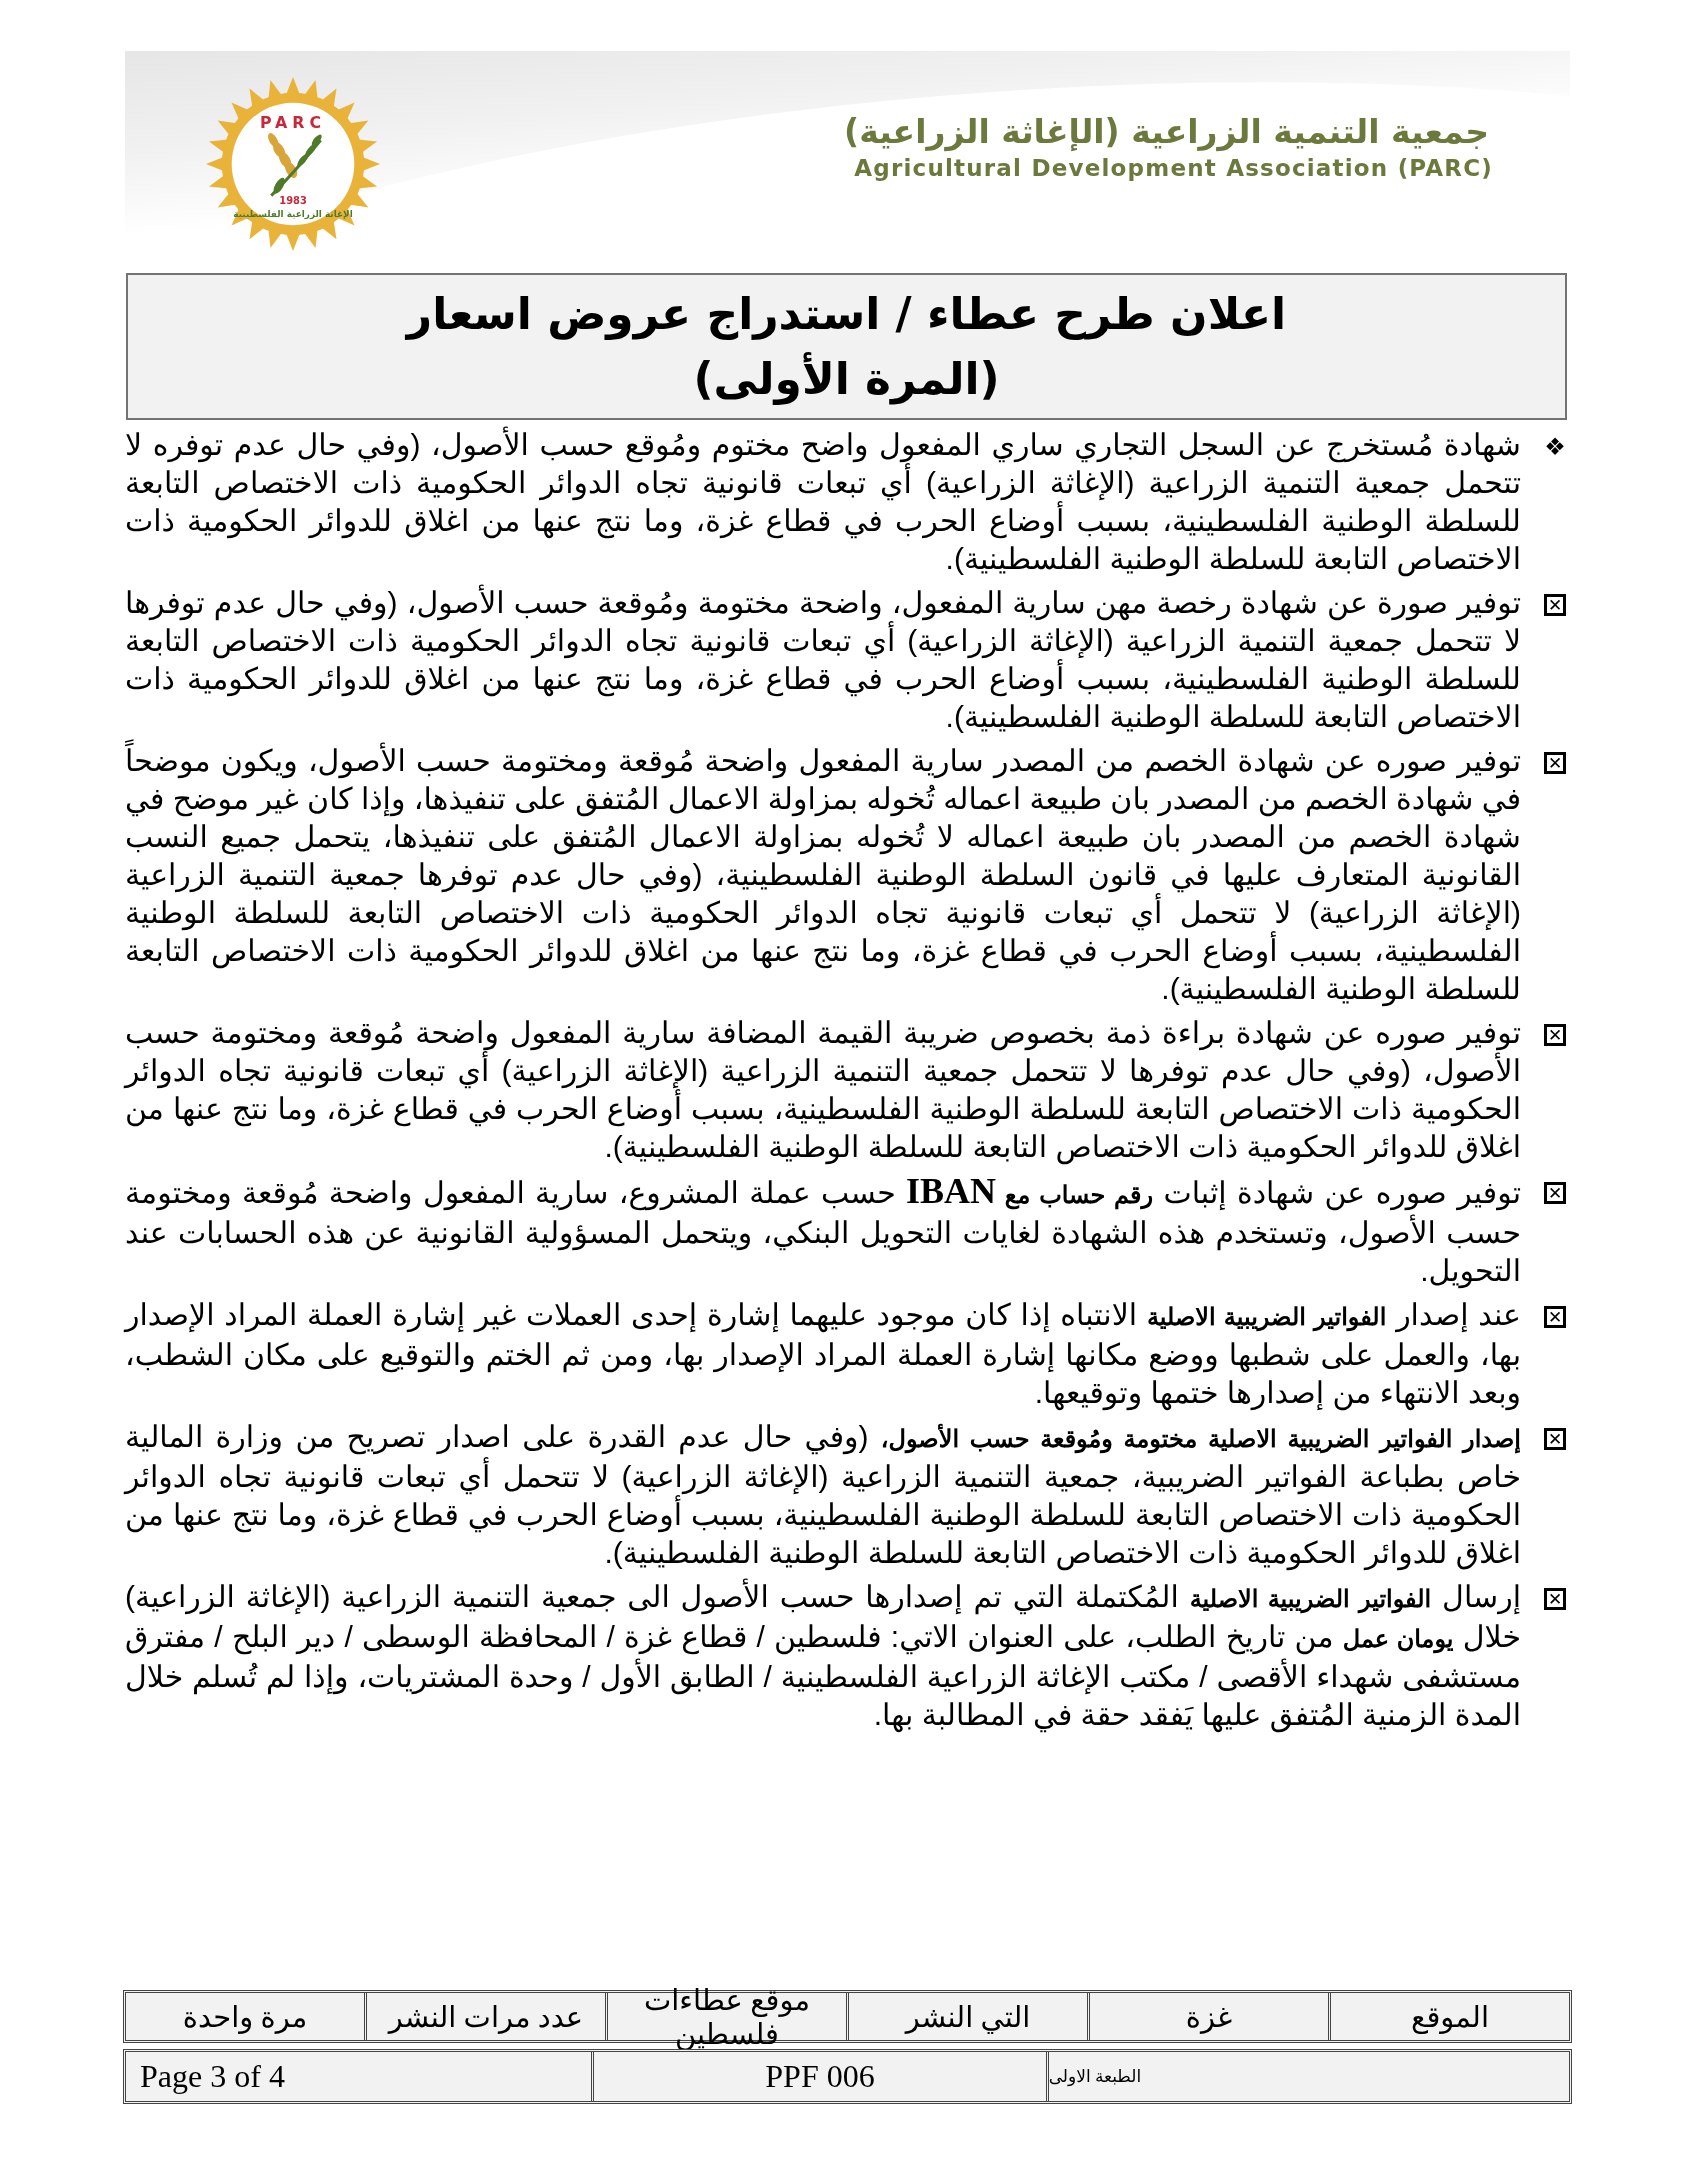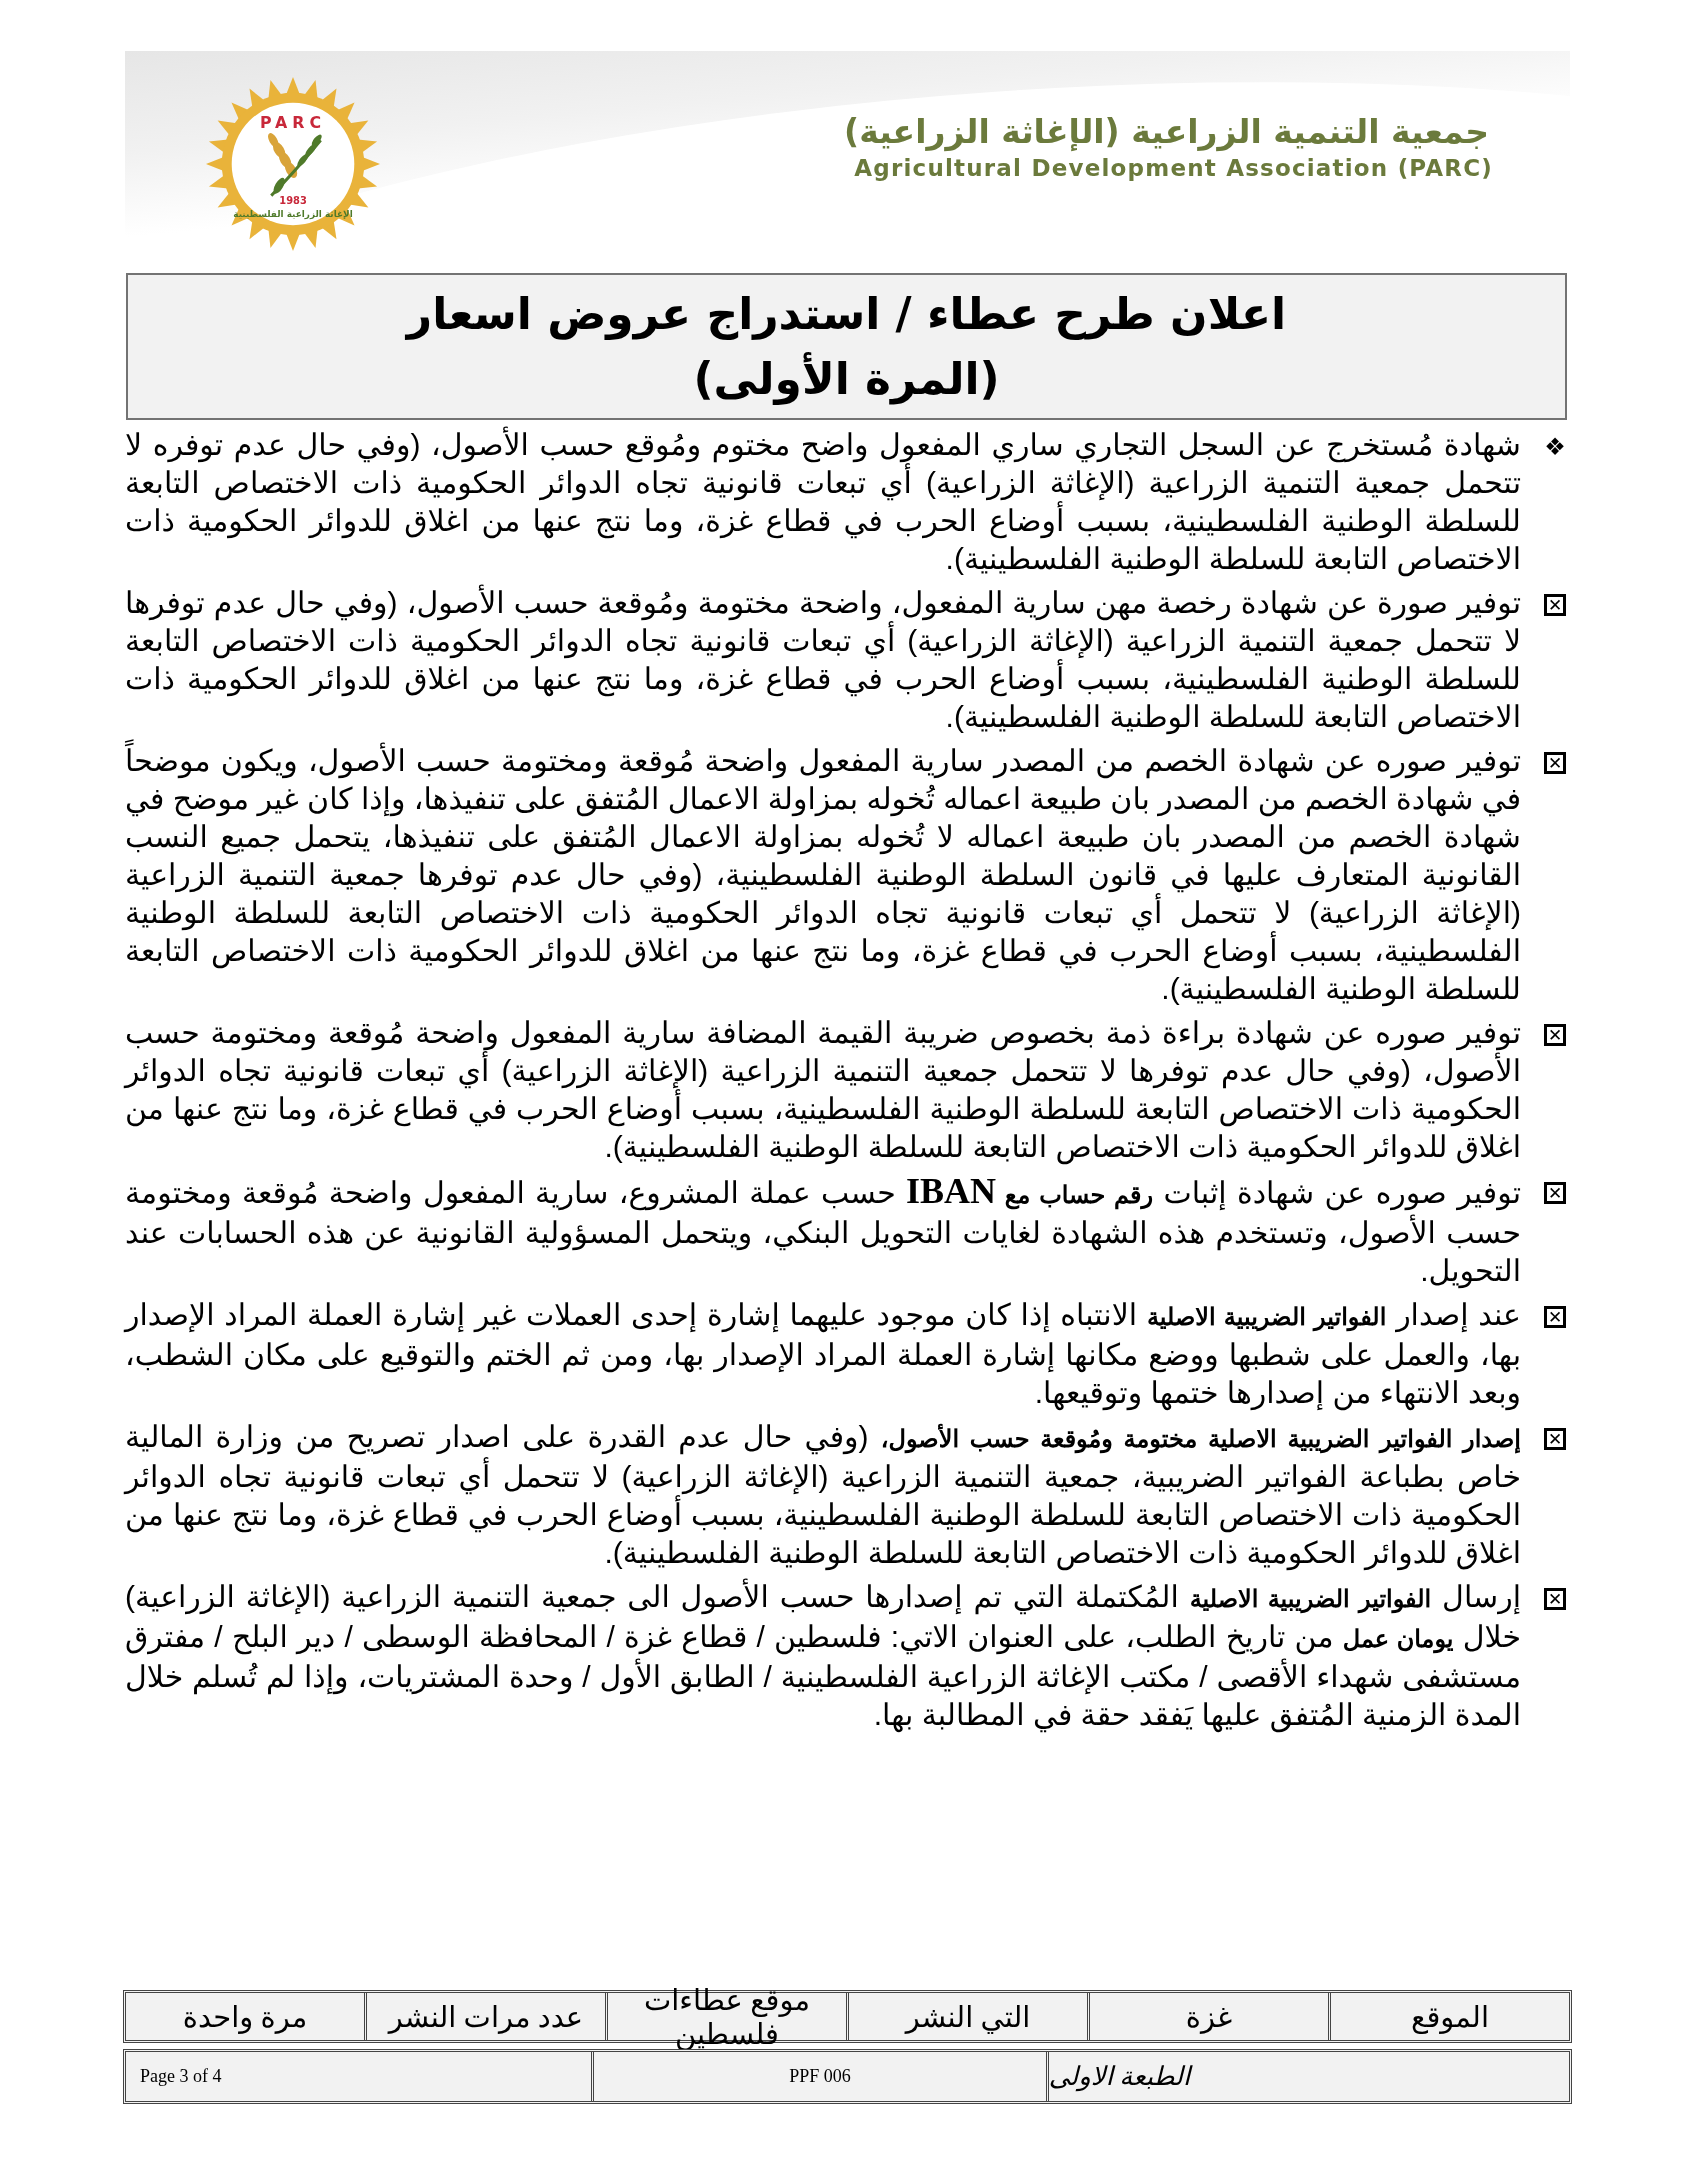--- a/index.html
+++ b/index.html
@@ -33,22 +33,22 @@
     .b { font-weight: bold; font-size: 24px; margin-top: 19px; }
     .iban { font-family: "Liberation Serif", serif; font-weight: bold; font-size: 36px; }
 
     
     .footer-table { position: absolute; left: 123px; width: 1449px; border: 3px double #444; box-sizing: border-box; display: flex; direction: rtl; background: #f2f2f2; }
     .footer-table .cell { flex: 1; border-left: 3px double #444; text-align: center; font-family: "Liberation Serif", serif; font-size: 29px;
       display: flex; align-items: center; justify-content: center; }
     .footer-table .cell:last-child { border-left: none; }
     .ft1 { top: 1990px; height: 53px; }
     .ft2 { top: 2049px; height: 55px; }
-    .ft2 .cell { font-size: 18px; }
-    .ft2 .cell.right { justify-content: flex-end; padding-right: 69px; font-size: 26px; font-style: italic; }
+    .ft2 .cell { font-size: 32px; }
+    .ft2 .cell.right { justify-content: flex-end; padding-right: 69px; font-size: 17px; }
     .ft2 .cell.left { justify-content: flex-start; padding-left: 14px; direction: ltr; }
   </style>
 </head>
 <body>
 
 <div class="letterhead">
   <div class="swoosh"></div>
 
   <svg class="logo" viewBox="0 0 180 180" xmlns="http://www.w3.org/2000/svg">
     <g transform="translate(90,92)">

